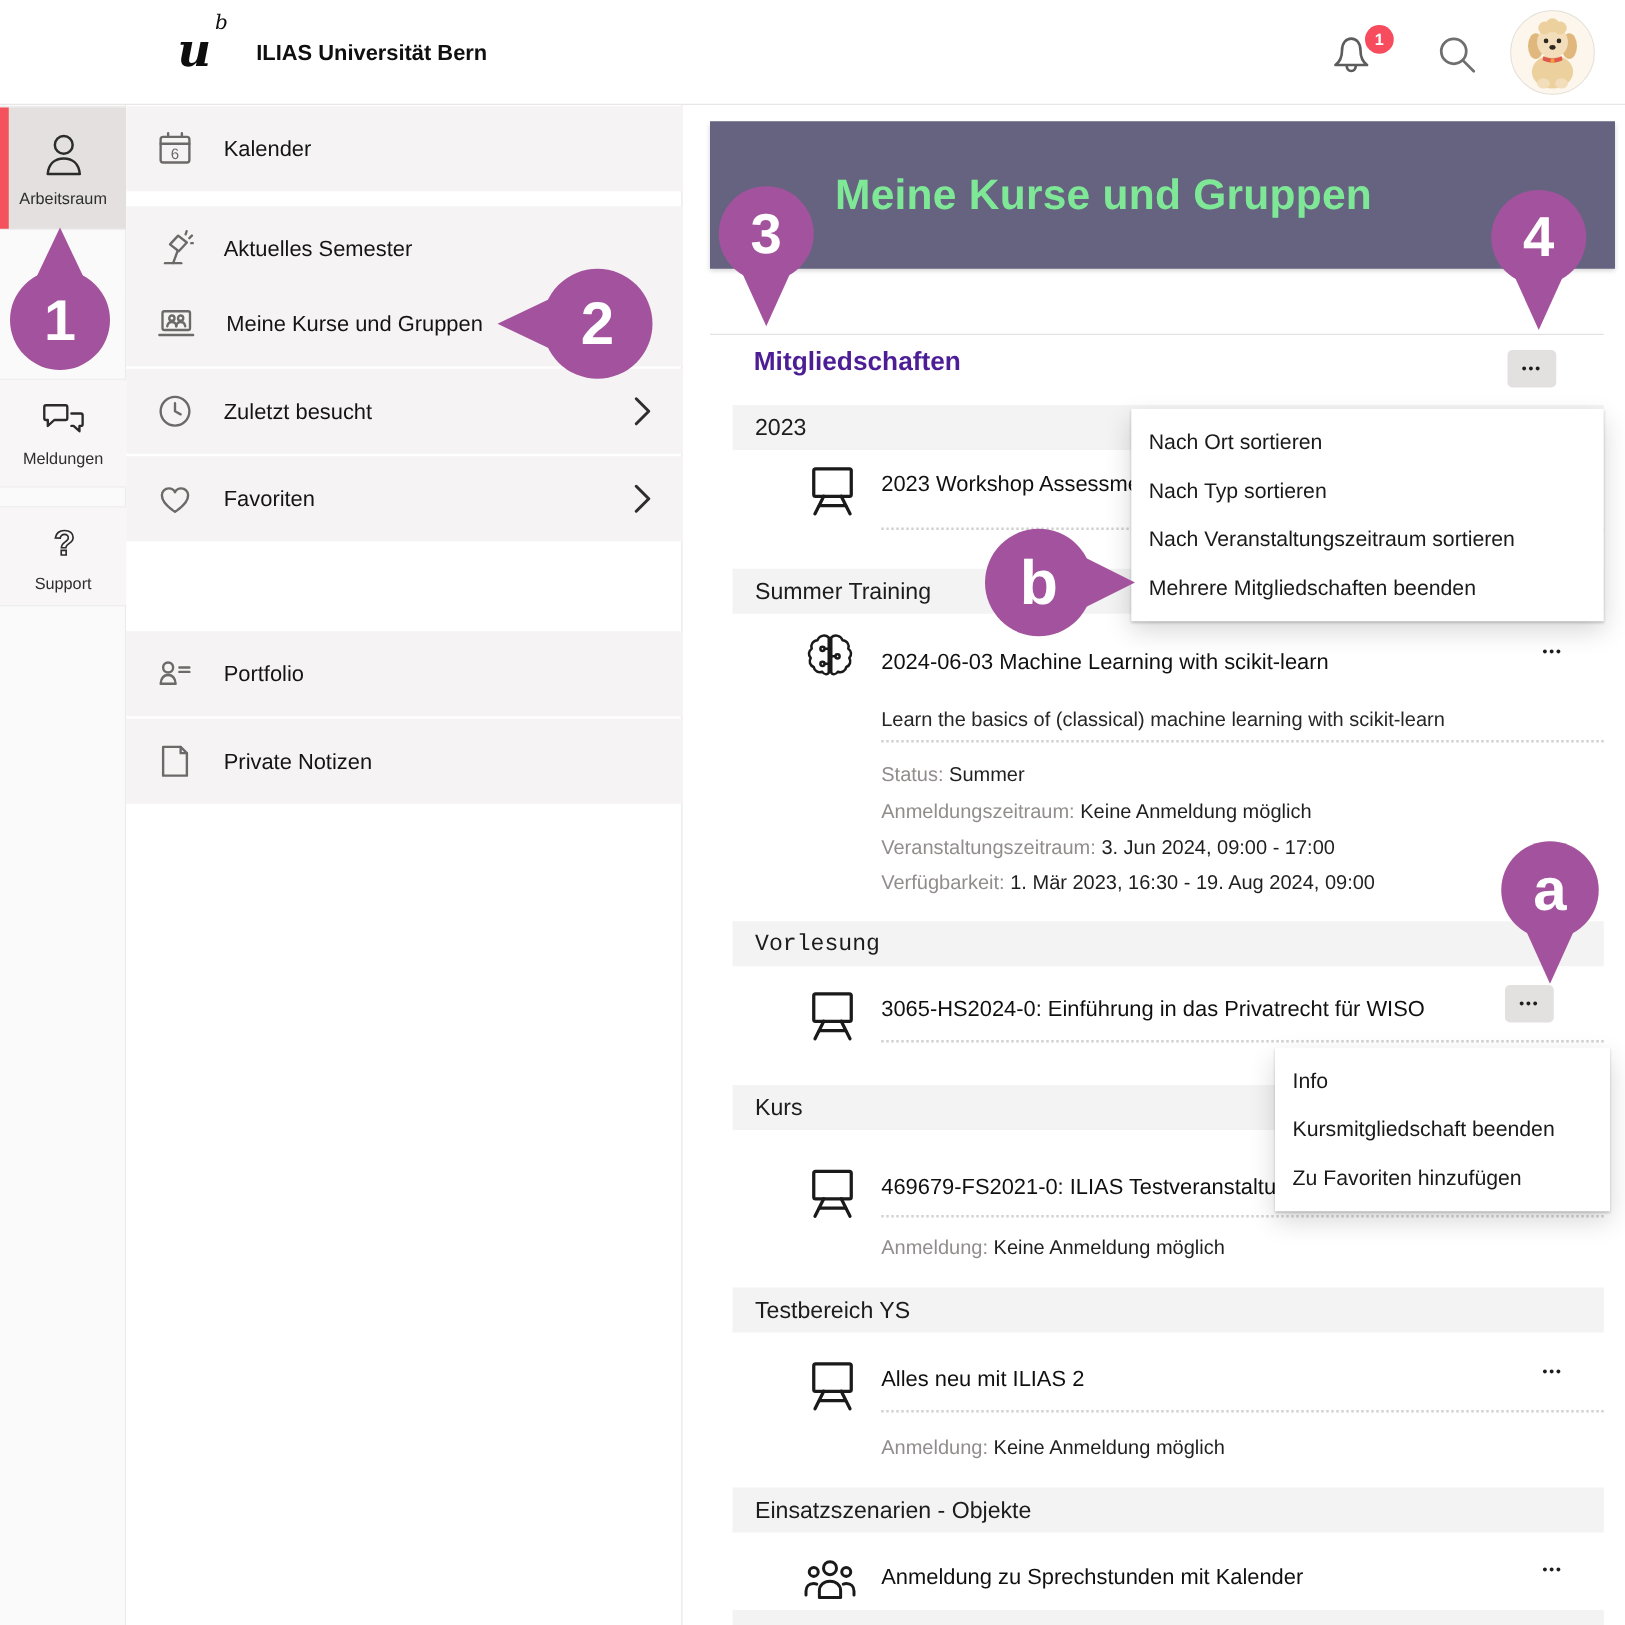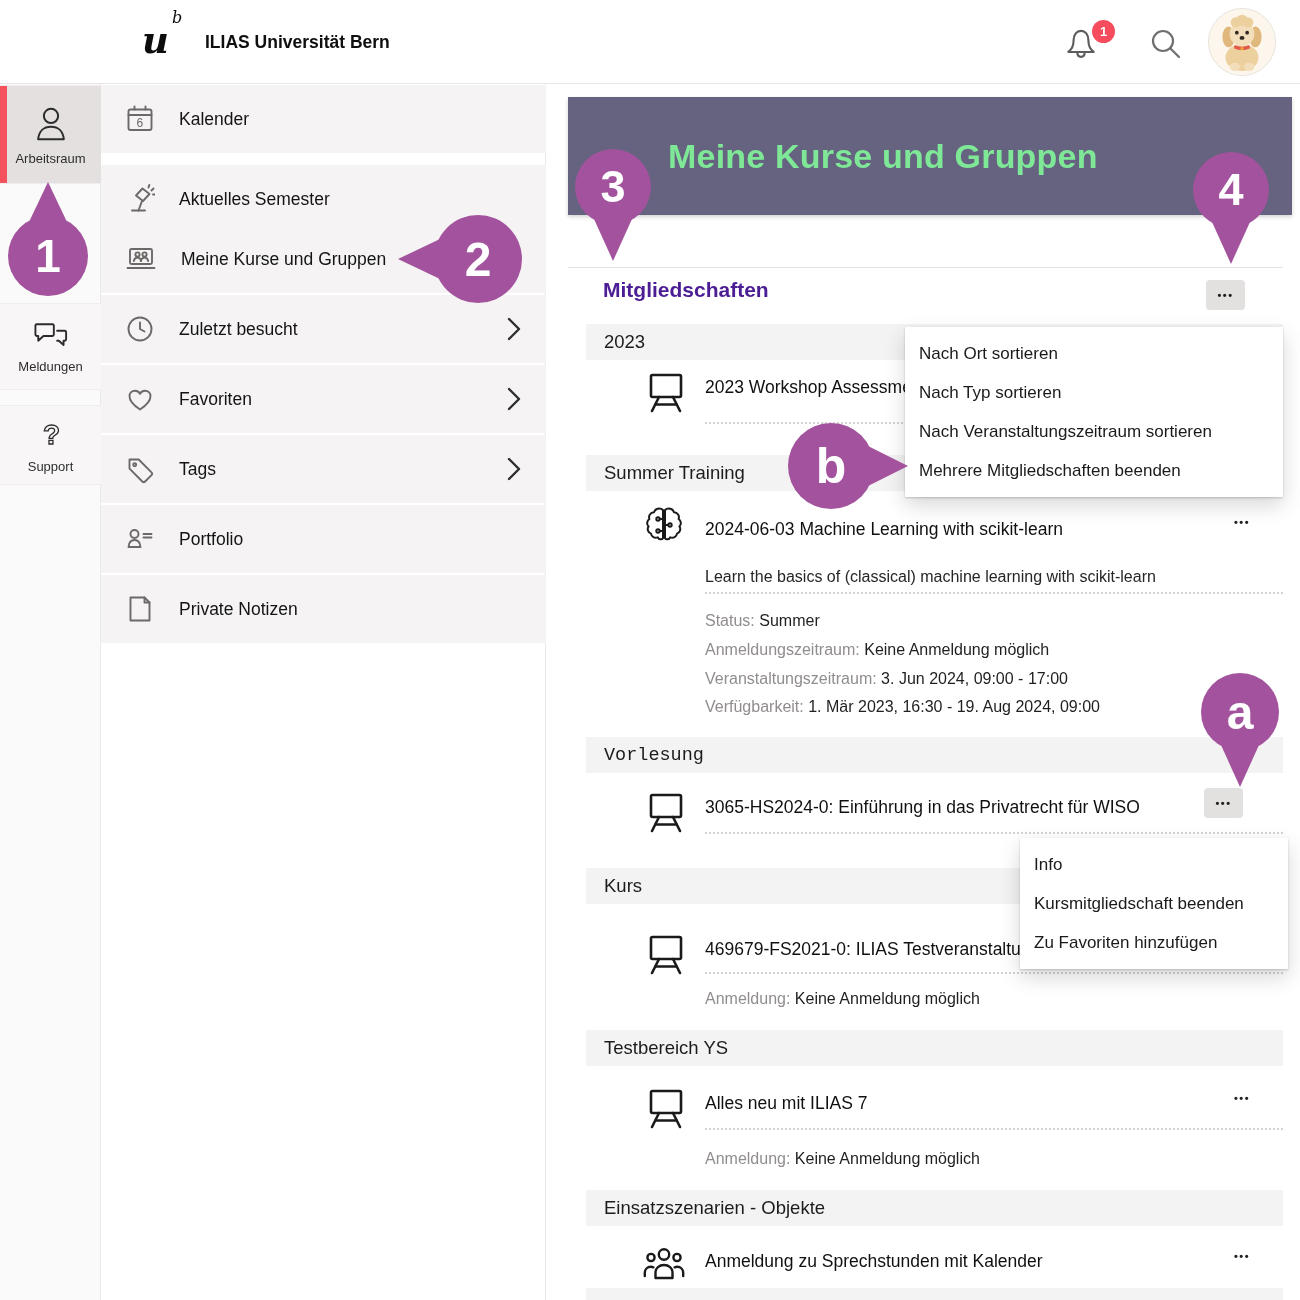--- a/index.html
+++ b/index.html
@@ -231,36 +231,20 @@
       </svg>
     </span>
     <span class="sb-label">Favoriten</span>
     <span class="sb-chev">
       <svg width="16" height="26" viewBox="0 0 16 26">
         <path d="M3 3l10 10L3 23" stroke="#2e2e2e" stroke-width="2.4" fill="none" stroke-linecap="round" stroke-linejoin="round"></path>
       </svg>
     </span>
   </div>
 
-  <div class="sb-item" style="top:351px;">
-    <span>
-      <svg width="30" height="30" viewBox="0 0 30 30">
-        <g class="ico-stroke">
-          <path d="M4.5 5.5h9.2l12.8 12.8a2 2 0 0 1 0 2.8l-6.4 6.4a2 2 0 0 1-2.8 0L4.5 14.7z"></path>
-          <circle cx="9.7" cy="10.7" r="1.5"></circle>
-        </g>
-      </svg>
-    </span>
-    <span class="sb-label">Tags</span>
-    <span class="sb-chev">
-      <svg width="16" height="26" viewBox="0 0 16 26">
-        <path d="M3 3l10 10L3 23" stroke="#2e2e2e" stroke-width="2.4" fill="none" stroke-linecap="round" stroke-linejoin="round"></path>
-      </svg>
-    </span>
-  </div>
 
   <div class="sb-item" style="top:421px;">
     <span>
       <svg width="30" height="30" viewBox="0 0 30 30">
         <g class="ico-stroke">
           <circle cx="9.5" cy="10" r="4"></circle>
           <path d="M3.5 23c.4-4.6 2.8-7 6-7s5.6 2.4 6 7z"></path>
           <path d="M18.5 10h8M18.5 13.5h8"></path>
         </g>
       </svg>
@@ -384,21 +368,21 @@
   <div class="itm-icon" style="top:1000px;">
     <svg width="44" height="46" viewBox="0 0 44 46">
         <g class="ico-dark">
       <rect x="7" y="7" width="30" height="22" rx="1.5"></rect>
       <line x1="15" y1="29" x2="8" y2="43"></line>
           <line x1="29" y1="29" x2="36" y2="43"></line>
       <line x1="11.5" y1="36.5" x2="32.5" y2="36.5"></line>
         </g>
       </svg>
   </div>
-  <div class="row-title" style="top:1004px;">Alles neu mit ILIAS 7</div>
+  <div class="row-title" style="top:1004px;">Alles neu mit ILIAS 2</div>
   <div class="dots-plain" style="left:688px; top:1008px;">•••</div>
   <div class="dotted" style="top:1044px;"></div>
   <div class="prop" style="top:1064px;">
     <span class="pl">Anmeldung:</span>
     <span class="pv">Keine Anmeldung möglich</span>
   </div>
 
   <div class="itm-icon" style="top:1158px; left:96px;">
     <svg width="44" height="40" viewBox="0 0 44 40">
         <g class="ico-dark" style="stroke-width:2.4;">

